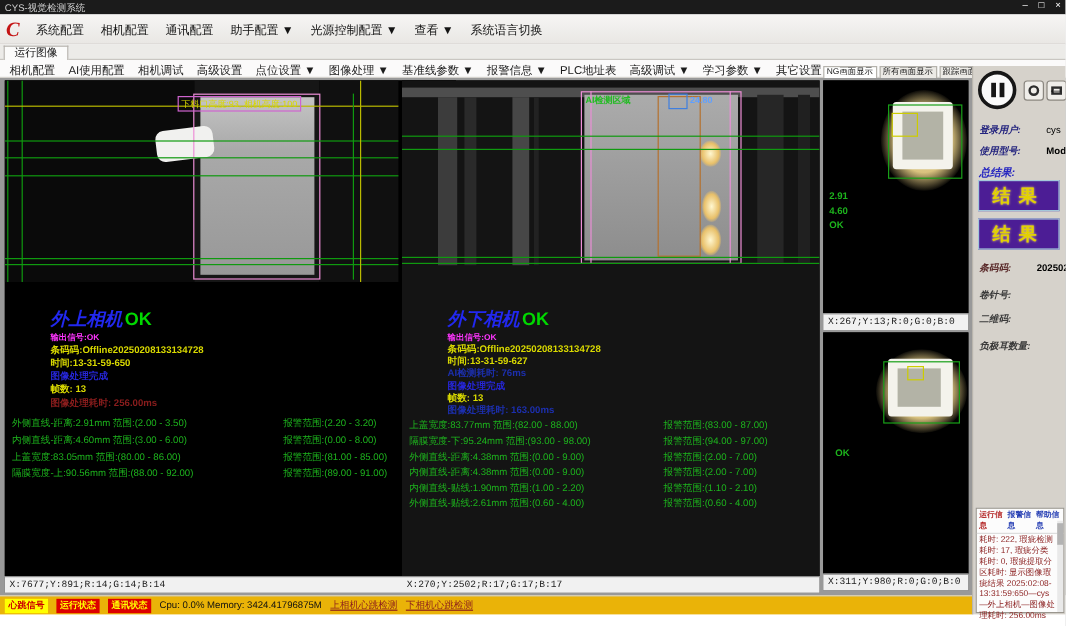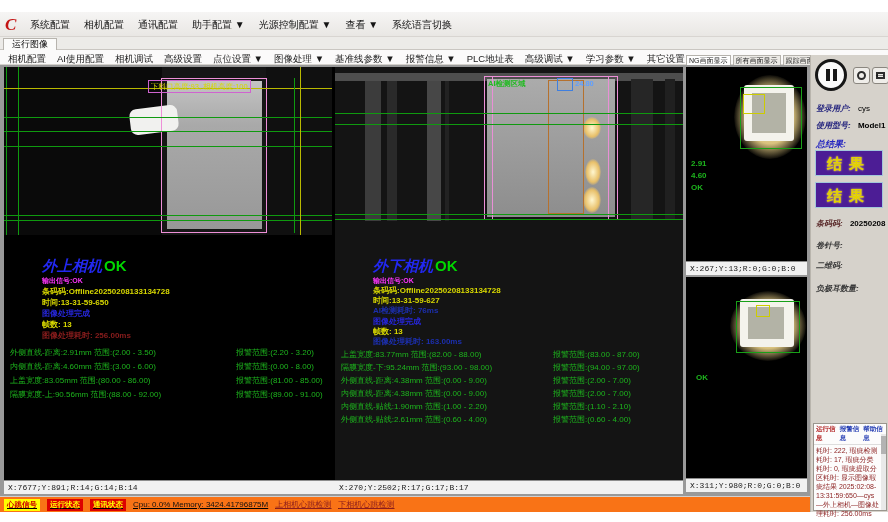--- a/index.html
+++ b/index.html
@@ -50,55 +50,63 @@
   .pbtn-row { position:absolute; left:2px; top:2px; width:74px; height:38px; }
   .pause-btn { position:absolute; left:2px; top:2px; width:32px; height:32px; border:3px solid #161616; border-radius:50%; background:#fafafa; }
   .pause-btn i { position:absolute; top:7px; width:4px; height:12px; background:#161616; }
   .pause-btn i.b1 { left:8px; } .pause-btn i.b2 { left:15px; }
   .sq-btn { position:absolute; top:10px; width:17px; height:17px; border:1px solid #8a867f; border-radius:3px; background:#efede9; }
   .lens { position:absolute; left:3px; top:3px; width:9px; height:9px; border:2px solid #2d2d2d; border-radius:50%; }
   .card { position:absolute; left:3px; top:4px; width:9px; height:7px; border:2px solid #2d2d2d; }
   .back-arrow { position:absolute; right:0px; top:8px; font-size:14px; font-weight:bold; color:#1a1a1a; }
   .prow { position:absolute; left:5px; font-size:8px; white-space:nowrap; }
   .plabel { color:#23237e; font-weight:bold; font-style:italic; }
-  .pval { color:#000; margin-left:5px; }
+  .pval { color:#000; margin-left:19px; }
   .result-box { position:absolute; left:4px; width:68px; height:26px; background:#4c1d95; border:1px solid #a3c7da; text-align:center; }
   .result-box span { font-size:15px; font-weight:bold; color:#e3d100; letter-spacing:7px; line-height:26px; text-shadow:0 0 2px #fff06a; }
   .infobox { position:absolute; left:2px; top:368px; width:74px; height:88px; background:#fcfcfc; border:1px solid #9a968e; }
   .infotabs { display:flex; gap:3px; padding:1px 2px; border-bottom:1px solid #ddd; }
   .infotabs span { font-size:6.5px; font-weight:bold; }
   .infotabs span:first-child { color:#b22222; } .infotabs span { color:#223bb2; }
   .infobody { font-size:7px; color:#8b1f1f; line-height:9px; padding:1px 7px 1px 2px; word-break:break-all; }
   .iscroll { position:absolute; right:0; top:10px; bottom:0; width:5px; background:#e9e9e9; }
   .iscroll i { position:absolute; left:0; top:2px; width:5px; height:18px; background:#b3b3b3; display:block; }
 
   
   .ngtabs { position:absolute; left:686px; top:55px; display:flex; gap:2px; }
   .ngtabs span { font-size:7px; color:#222; background:#eceae6; border:1px solid #b5b2ac; padding:0 2px; line-height:9px; }
   .ngtabs span.on { background:#ffffff; }
 
   
-  .statusbar { position:absolute; left:0; top:496px; width:810px; height:16px; background:#f97316; border-top:1px solid #d0d0d0; display:flex; align-items:center; gap:7px; padding-left:4px;text-decoration:underline; }
+  .statusbar { position:absolute; left:0; top:496px; width:810px; height:16px; background:#eab308; border-top:1px solid #d0d0d0; display:flex; align-items:center; gap:7px; padding-left:4px; }
   .badge { font-size:7.5px; font-weight:bold; padding:1px 3px; }
   .badge.y { background:#ffff00; color:#cc0000; }
   .badge.r { background:#dd0000; color:#ffff00; }
   .cpu { font-size:8px; color:#111; }
   .slink { font-size:8px; color:#8b1d1d; text-decoration:underline; }
 
   
   .shape { position:absolute; }
   .annot { position:absolute; border:1px solid #cf63cf; font-size:7.5px; color:#d8d800; line-height:11px; padding:0 2px; white-space:nowrap; }
   .glow { position:absolute; border-radius:50%; }
   .tinytxt { position:absolute; font-size:8px; font-weight:bold; color:#1db41d; }
 </style>
 </head>
 <body>
 
 <div class="app">
 
+  <div class="titlebar">
+    <span class="ttl">CYS-视觉检测系统</span>
+    <span class="winctl">
+      <span>–</span>
+      <span>□</span>
+      <span>×</span>
+    </span>
+  </div>
 
   <div class="menubar">
     <span class="logo">C</span>
     <div class="menu-items">
       <span>系统配置</span>
       <span>相机配置</span>
       <span>通讯配置</span>
       <span>助手配置 ▼</span>
       <span>光源控制配置 ▼</span>
       <span>查看 ▼</span>

